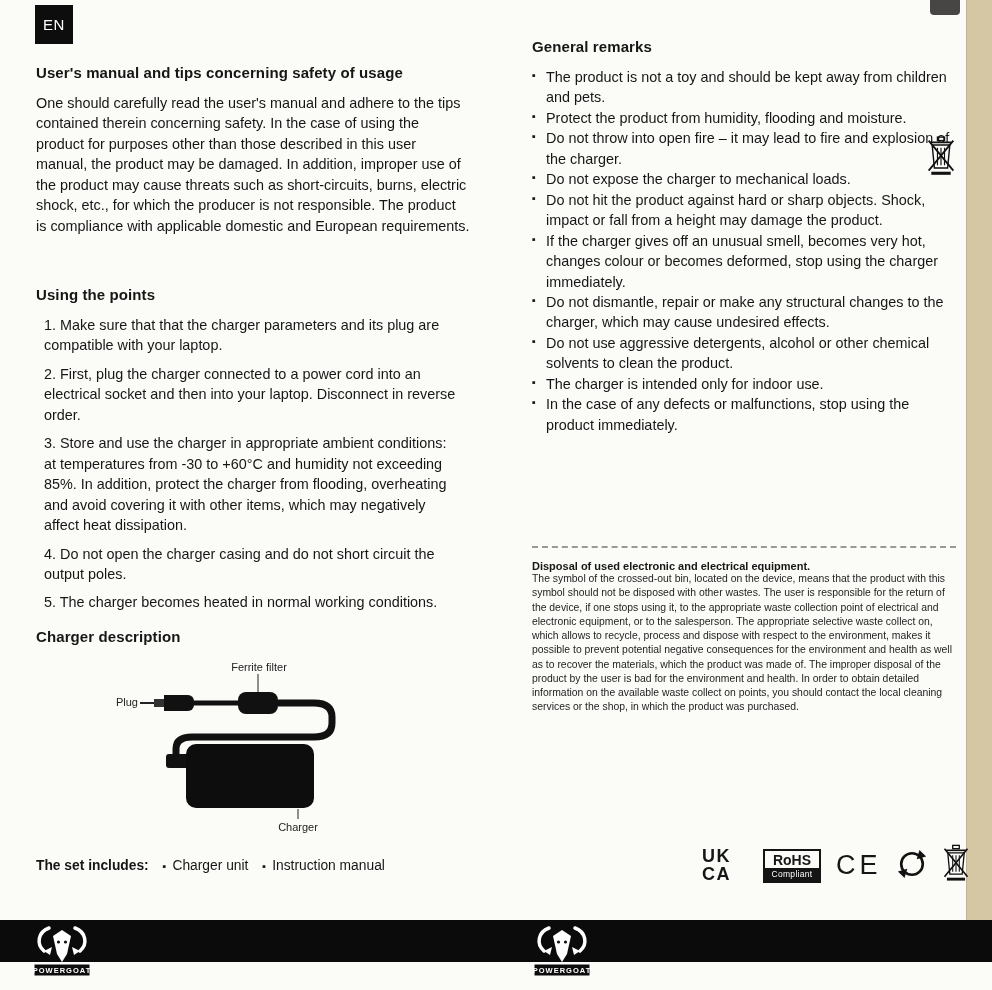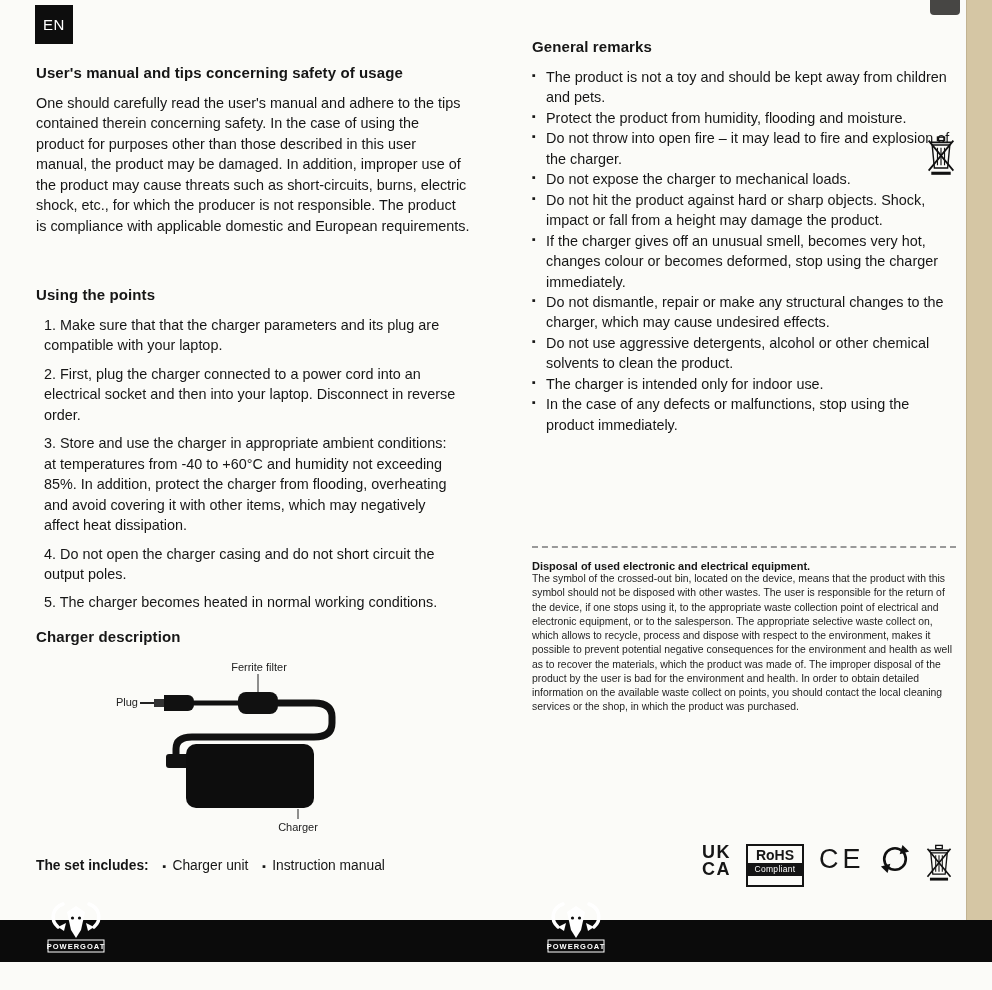--- a/index.html
+++ b/index.html
@@ -38,31 +38,31 @@
   .sec-remarks { position:absolute; top:38px; left:532px; width:428px; }
   ul.remarks { list-style:none; }
   ul.remarks li { position:relative; padding-left:14px; font-size:14.4px; line-height:1.42; }
   ul.remarks li::before { content:"▪"; position:absolute; left:0; top:1px; font-size:11px; }
 
   .divider { position:absolute; top:546px; left:532px; width:424px; border-top:2px dashed #999; }
   .sec-disposal { position:absolute; top:560px; left:532px; width:424px; }
   .disposal-heading { font-size:11px; font-weight:700; margin-bottom:0; }
   .disposal-text { font-size:10.4px; line-height:1.37; color:#1d1d1d; }
 
-  .marks { position:absolute; top:844px; left:702px; display:flex; gap:15px; }
+  .marks { position:absolute; top:844px; left:702px; display:flex; align-items:center; gap:15px; }
   .ukca { font-weight:700; font-size:18px; line-height:.95; letter-spacing:1.5px; text-align:center; }
-  .rohs { border:2px solid #141414; text-align:center; min-width:58px; }
+  .rohs { border:2px solid #141414; text-align:center; min-width:58px;margin-left:17px; }
   .rohs-top { font-size:14px; font-weight:700; padding:1px 6px 0; }
   .rohs-bottom { background:#141414; color:#fff; font-size:8.5px; padding:1px 3px 2px; letter-spacing:.3px; }
   .ce { font-size:27px; letter-spacing:4px; font-weight:400; }
 
   .margin-bin { position:absolute; top:136px; left:926px; }
 
   .footer-bar { position:absolute; top:920px; left:0; width:992px; height:42px; background:#0b0b0b; }
-  .emblem { position:absolute; top:900px; width:58px; height:54px;margin-left:14px; }
+  .emblem { position:absolute; top:924px; width:58px; height:54px; }
   .emblem.e1 { left:33px; }
   .emblem.e2 { left:533px; }
 </style>
 </head>
 <body>
 
 <div class="page">
 
   <div class="edge-strip"></div>
   <div class="corner-shape"></div>
@@ -72,21 +72,21 @@
   <div class="sec-safety">
     <h2>User's manual and tips concerning safety of usage</h2>
     <p class="text">One should carefully read the user's manual and adhere to the tips contained therein concerning safety. In the case of using the product for purposes other than those described in this user manual, the product may be damaged. In addition, improper use of the product may cause threats such as short-circuits, burns, electric shock, etc., for which the producer is not responsible. The product is compliance with applicable domestic and European requirements.</p>
   </div>
 
   <div class="sec-using">
     <h2>Using the points</h2>
     <div class="steps">
       <p>1. Make sure that that the charger parameters and its plug are compatible with your laptop.</p>
       <p>2. First, plug the charger connected to a power cord into an electrical socket and then into your laptop. Disconnect in reverse order.</p>
-      <p>3. Store and use the charger in appropriate ambient conditions: at temperatures from -40 to +60°C and humidity not exceeding 85%. In addition, protect the charger from flooding, overheating and avoid covering it with other items, which may negatively affect heat dissipation.</p>
+      <p>3. Store and use the charger in appropriate ambient conditions: at temperatures from -30 to +60°C and humidity not exceeding 85%. In addition, protect the charger from flooding, overheating and avoid covering it with other items, which may negatively affect heat dissipation.</p>
       <p>4. Do not open the charger casing and do not short circuit the output poles.</p>
       <p>5. The charger becomes heated in normal working conditions.</p>
     </div>
   </div>
 
   <div class="sec-desc">
     <h2>Charger description</h2>
     <div class="diagram">
       <svg width="432" height="188" viewBox="0 0 432 188">
 

